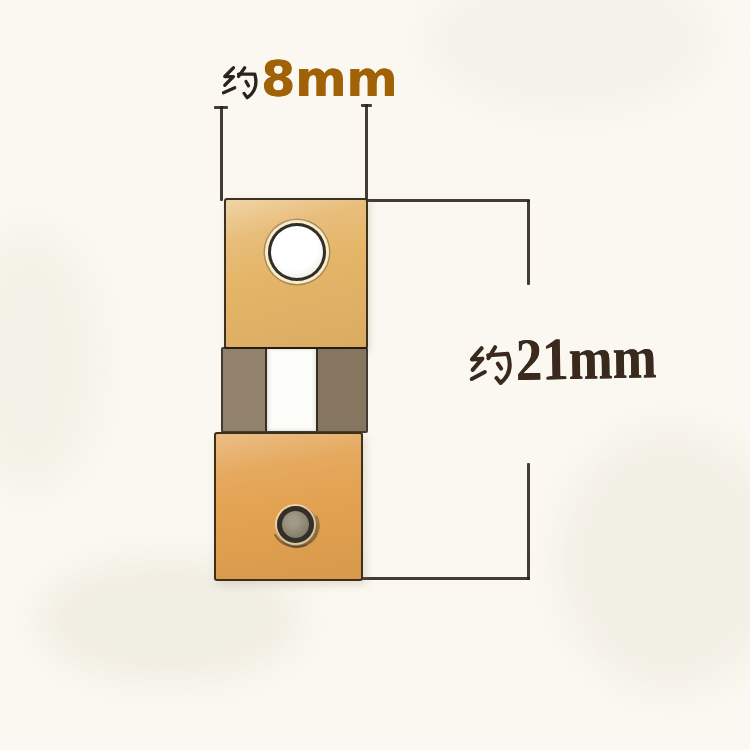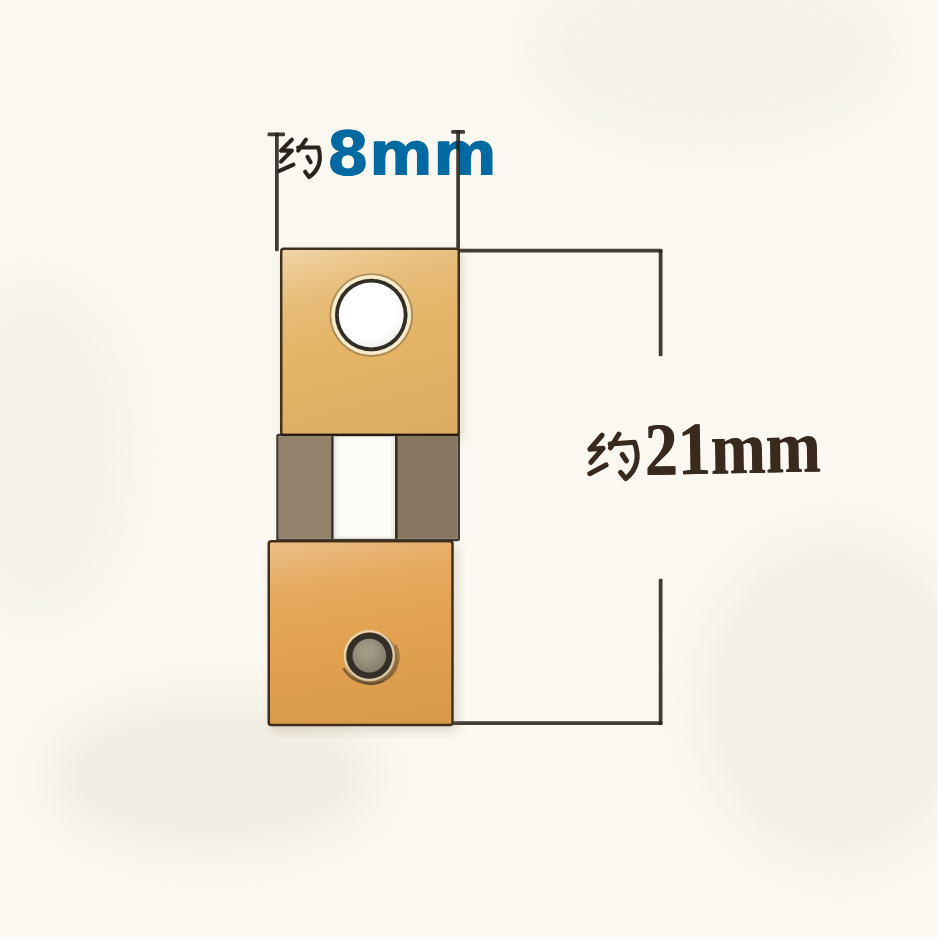--- a/index.html
+++ b/index.html
@@ -78,21 +78,21 @@
 </head>
 <body>
 
 <div class="stage" style="background-color: rgb(250, 248, 240);">
 
   <div class="bg-smudge sm1"></div>
   <div class="bg-smudge sm2"></div>
   <div class="bg-smudge sm3"></div>
   <div class="bg-smudge sm4"></div>
 
-  <div class="dim-label width-label" style="left: 221px; top: 57px; color: #0369a1; margin-top: 44px;">
+  <div class="dim-label width-label" style="left: 221px; top: 57px; color: #a16207;">
     <svg class="yue" width="40" height="42" viewBox="0 0 32 32" style="margin-top:6px;">
       <path d="M10,3 L3,10 L10,10 L3,17" stroke="#2b241d" stroke-width="2.6"></path>
       <path d="M2,23 L11,19" stroke="#2b241d" stroke-width="2.6"></path>
       <path d="M19,3 L14,10" stroke="#2b241d" stroke-width="2.6"></path>
       <path d="M14,8 H27 C29,15 28,22 21,27 L18.5,23.5" stroke="#2b241d" stroke-width="2.6"></path>
       <path d="M20,14 L22,17.5" stroke="#2b241d" stroke-width="2.6"></path>
     </svg>
     <span class="dim-text">8mm</span>
   </div>
 

